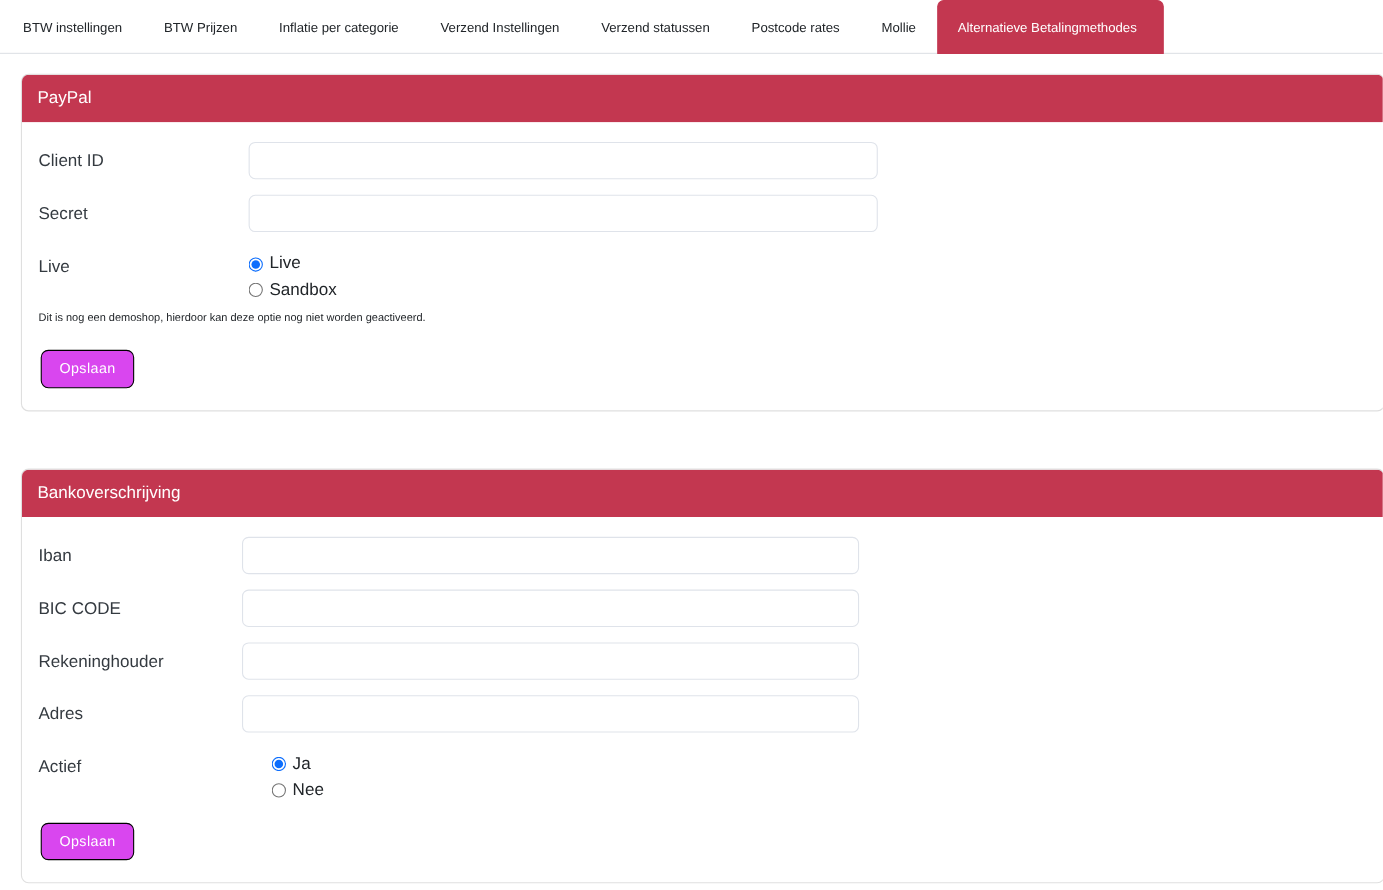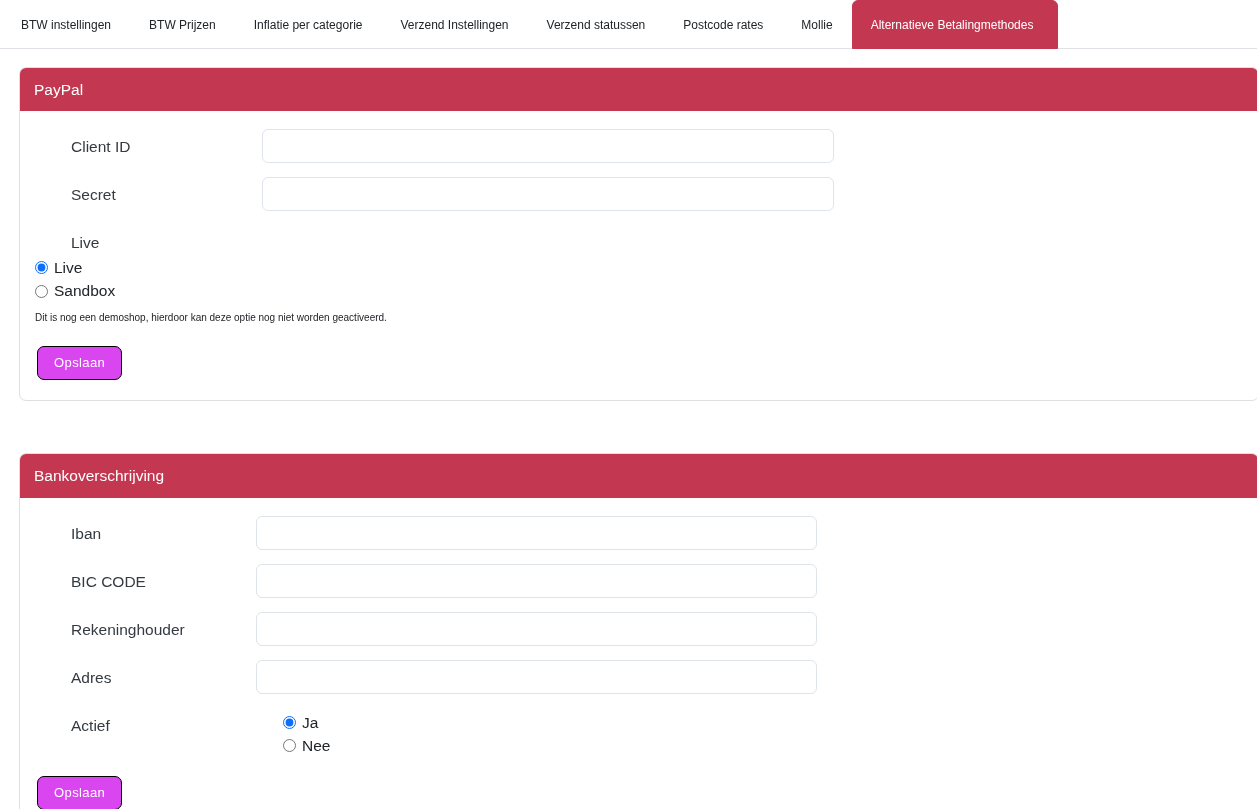--- a/index.html
+++ b/index.html
@@ -77,39 +77,38 @@
     display: flex;
     align-items: flex-start;
     padding: 0 0 0 15px;
   }
   .form-label {
     color: #343a40;
     font-size: 15.5px;
     line-height: 1.2;
     flex: 0 0 auto;
     padding-top: 9px;
-    margin-left: 36px;
   }
   .form-control {
     height: 34px;
     border: 1px solid #dfe3ea;
     border-radius: 6px;
     background: #ffffff;
     font-family: "Liberation Sans", sans-serif;
     font-size: 15px;
     color: #212529;
     padding: 4px 10px;
     outline: none;
   }
 
   
   .pp-row { margin-bottom: 14px; }
   .pp-label { width: 191px; }
   .pp-input { width: 572px; }
-  .pp-row-live { margin-bottom: 0; flex-direction: column; }
+  .pp-row-live { margin-bottom: 0; }
 
   
   .bk-row { margin-bottom: 14px; }
   .bk-label { width: 185px; }
   .bk-input { width: 561px; }
   .bk-row-actief { margin-bottom: 0; gap: 27px; }
 
   
   .radio-group {
     display: flex;

